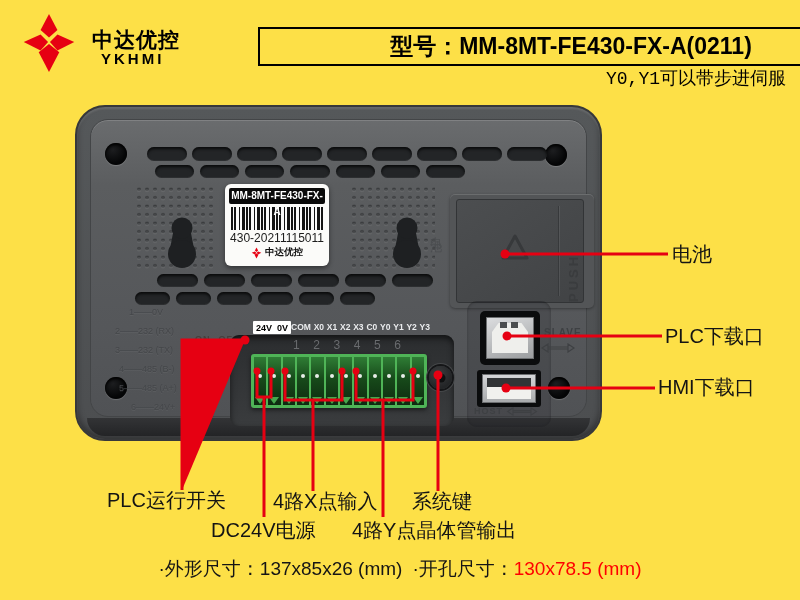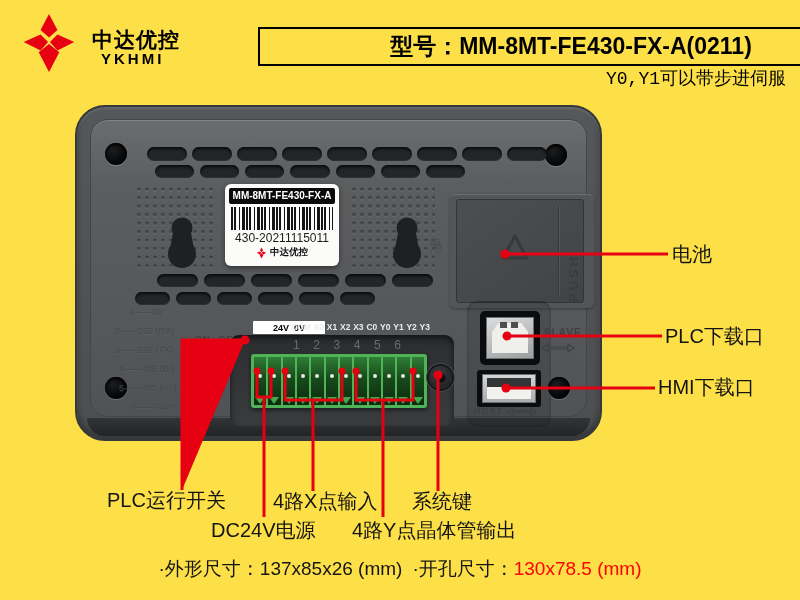--- a/index.html
+++ b/index.html
@@ -31,21 +31,21 @@
   .vent-row{display:flex;}
   .vent-slot{flex:1;border-radius:7px;background:#232527;
          box-shadow:inset 0 2px 3px rgba(0,0,0,.75), inset 0 -1px 1px rgba(255,255,255,.06);}
   .dot-grid{background-image:
       radial-gradient(circle,rgba(255,255,255,.10) 1.6px,rgba(0,0,0,0) 2px),
       radial-gradient(circle,#36383a 1.6px,rgba(0,0,0,0) 2px);
       background-size:8px 8.5px,8px 8.5px;background-position:0 1px,0 0;}
   .keyhole{width:34px;height:52px;}
 
   
-  .sticker{left:148px;top:77px;width:114px;height:82px;background:#fbfbf9;border-radius:6px;
+  .sticker{left:148px;top:77px;width:104px;height:82px;background:#fbfbf9;border-radius:6px;
            box-shadow:0 2px 5px rgba(0,0,0,.45);padding:4px;box-sizing:border-box;}
   .sticker-title{background:#0a0a0a;color:#fff;border-radius:2px;height:16px;line-height:16px;
            text-align:center;font-size:10px;font-weight:bold;}
   .sticker-barcode{height:23px;margin:3px 2px 0 2px;
       background:repeating-linear-gradient(90deg,#141414 0 2px,#fbfbfb 2px 3px,#141414 3px 5px,
       #fbfbfb 5px 8px,#141414 8px 9px,#fbfbfb 9px 11px,#141414 11px 14px,#fbfbfb 14px 15px);}
   .sticker-serial{text-align:center;font-size:12px;color:#1c1c1c;margin-top:1px;}
   .sticker-brand{display:flex;align-items:center;justify-content:center;gap:3px;margin-top:1px;
            font-size:9.5px;font-weight:bold;color:#111;}
 
@@ -67,21 +67,21 @@
           text-shadow:0 1px 0 rgba(255,255,255,.06);}
   .pl1{margin-left:14px;} .pl4{margin-left:4px;} .pl5{margin-left:4px;} .pl6{margin-left:16px;}
   .onoff{left:118px;top:227px;display:flex;gap:8px;font-size:9px;font-weight:bold;
          letter-spacing:1px;color:#45403d;}
 
   .run-switch{left:170px;top:229px;width:20px;height:13px;background:#0b0c0d;border-radius:2px;}
   .run-switch::after{content:"";position:absolute;right:2px;top:2px;bottom:2px;width:9px;
          background:#242628;border-radius:1px;}
 
   
-  .power-chip{left:176px;top:214px;height:13px;padding:0 20px;background:#fff;border-radius:1px;
+  .power-chip{left:176px;top:214px;height:13px;padding:0 3px;background:#fff;border-radius:1px;
          display:flex;align-items:center;gap:5px;font-size:9px;font-weight:bold;color:#000;}
   .io-labels{left:214px;top:215px;width:139px;display:flex;justify-content:space-between;
          font-size:8.5px;font-weight:bold;color:#ebecee;}
   .bay{left:153px;top:228px;width:224px;height:91px;border-radius:9px;
        background:linear-gradient(180deg,#2b2d2f,#3a3c3e);
        box-shadow:inset 0 3px 6px rgba(0,0,0,.6);}
   .bay-numbers{left:216px;top:231px;width:108px;display:flex;justify-content:space-between;
        font-size:12px;color:#696b6e;}
   .tblock{left:174px;top:247px;width:170px;height:48px;background:#123514;
        border:3px solid #4fb457;border-radius:3px;display:flex;box-shadow:0 2px 4px rgba(0,0,0,.5);}

